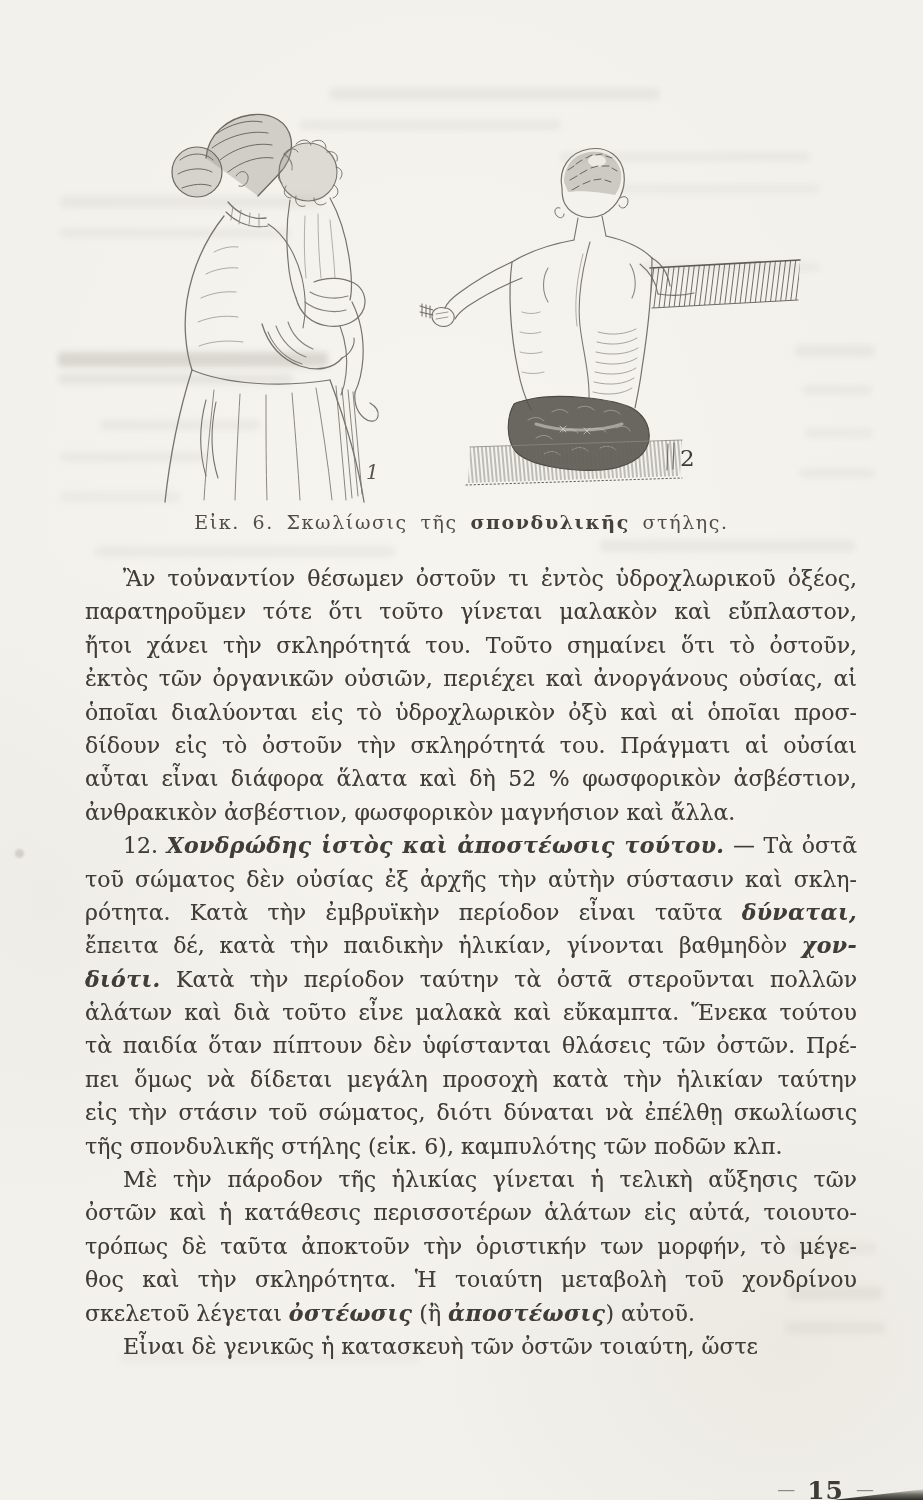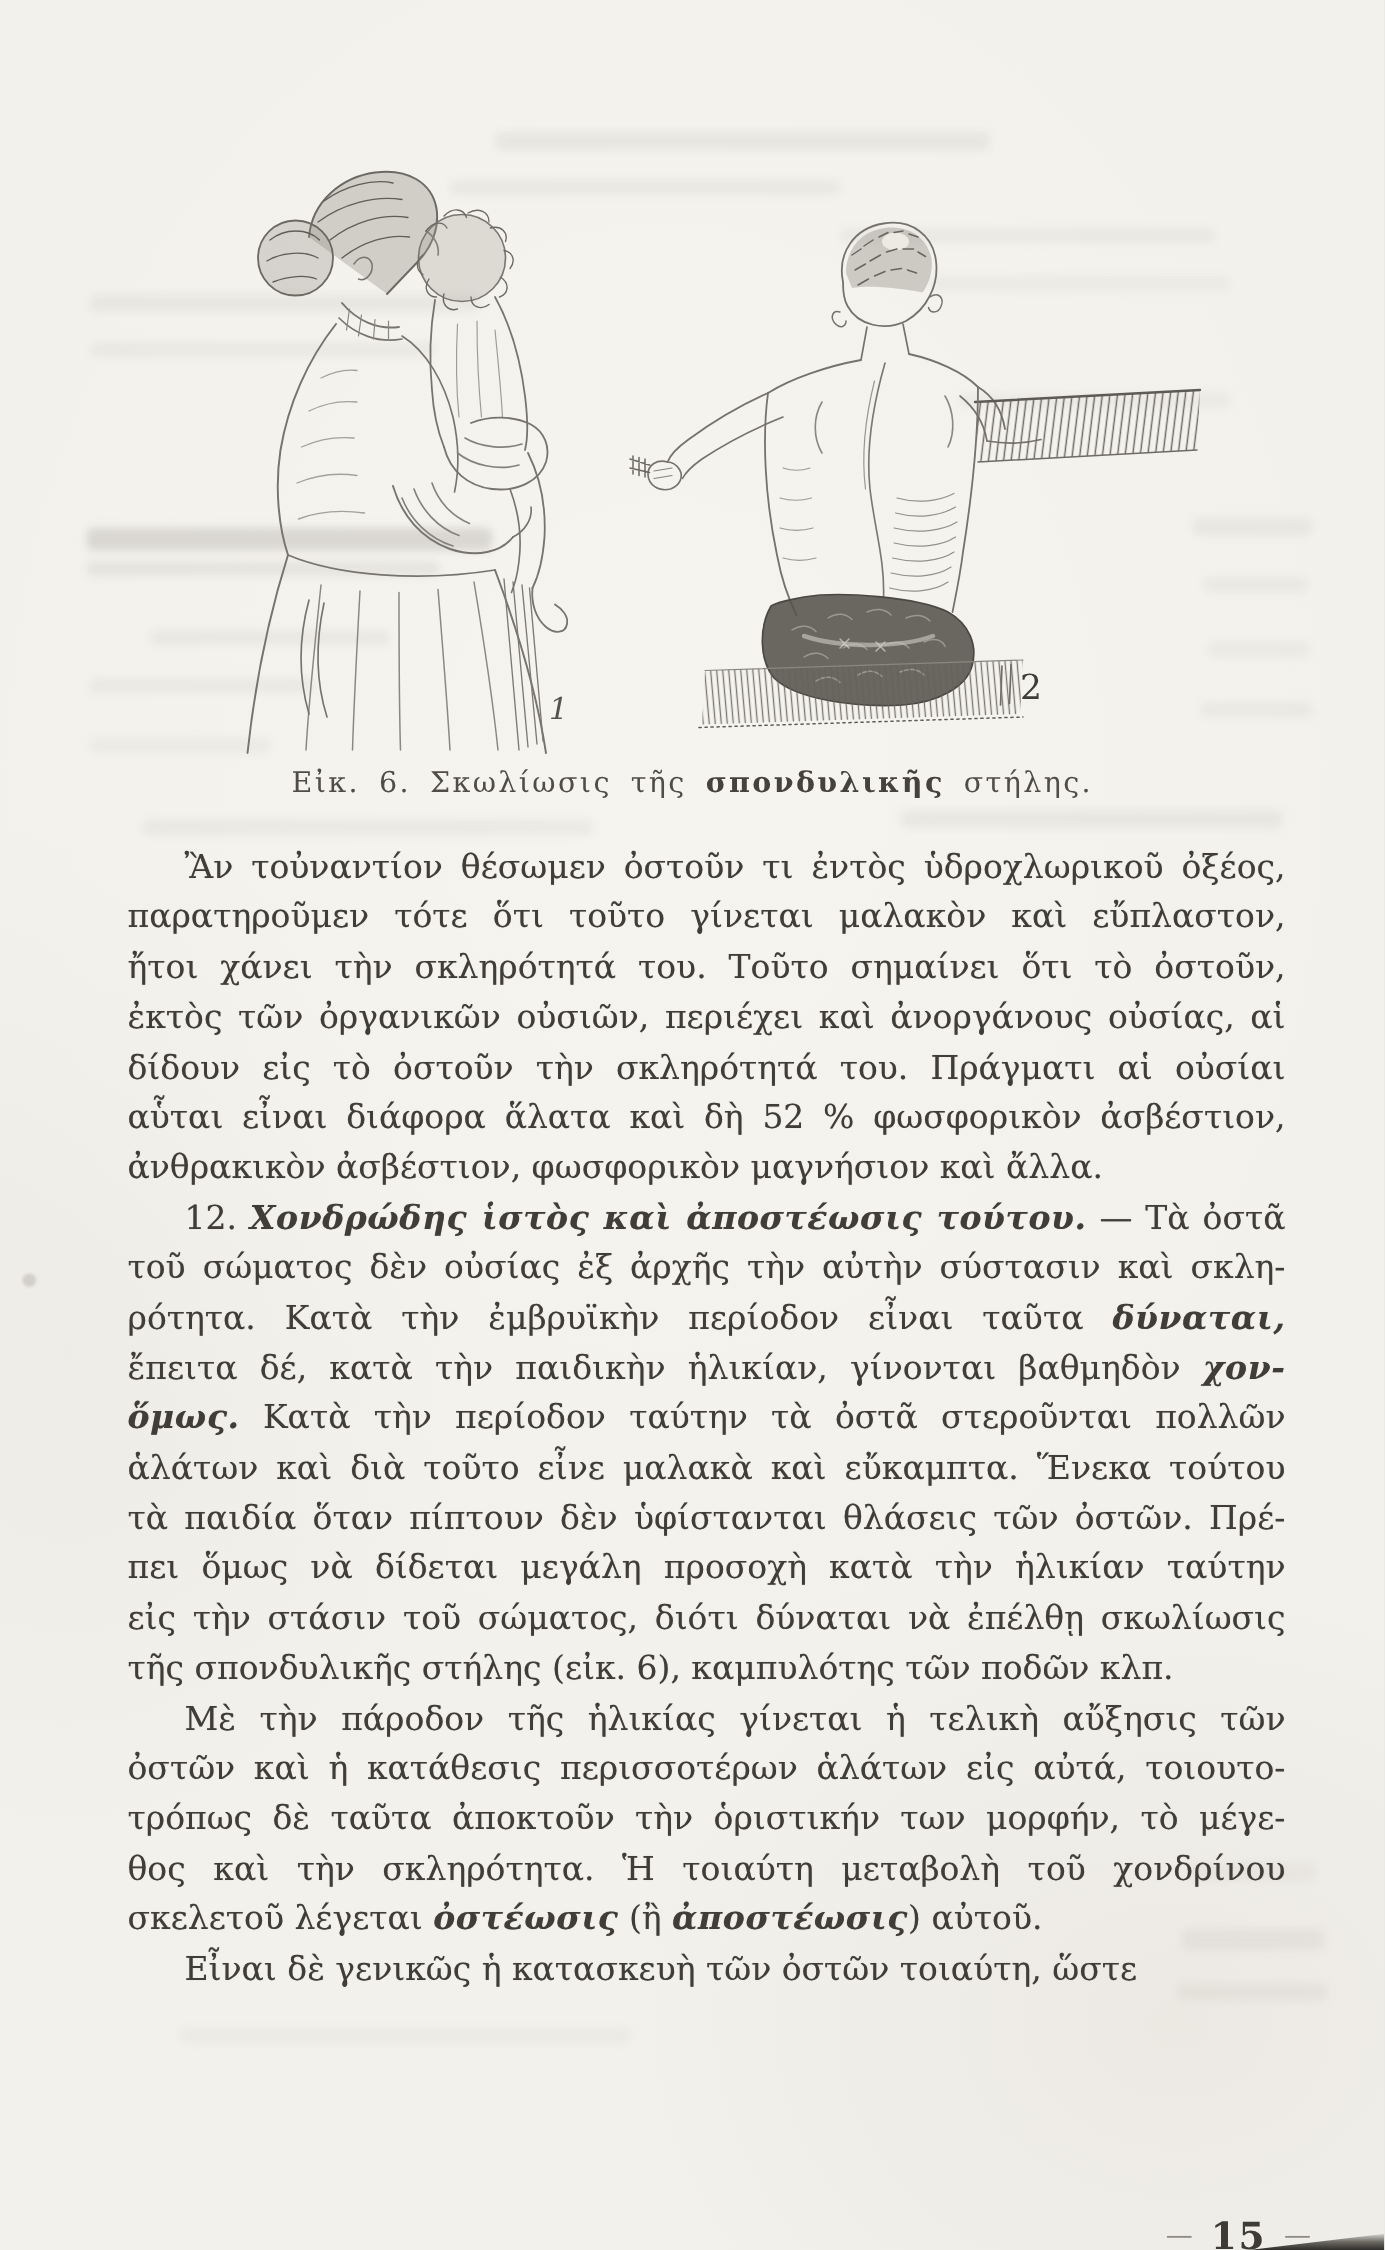--- a/index.html
+++ b/index.html
@@ -181,30 +181,31 @@
   </svg>
 
   <div class="caption"><span>Εἰκ. 6. Σκωλίωσις τῆς </span><span class="cap-b">σπονδυλικῆς</span><span> στήλης.</span></div>
 
   <div class="textblock">
       <div>
         <div class="line indent"><span>Ἂν τοὐναντίον θέσωμεν ὀστοῦν τι ἐντὸς ὑδροχλωρικοῦ ὀξέος,</span></div>
         <div class="line"><span>παρατηροῦμεν τότε ὅτι τοῦτο γίνεται μαλακὸν καὶ εὔπλαστον,</span></div>
         <div class="line"><span>ἤτοι χάνει τὴν σκληρότητά του. Τοῦτο σημαίνει ὅτι τὸ ὀστοῦν,</span></div>
         <div class="line"><span>ἐκτὸς τῶν ὀργανικῶν οὐσιῶν, περιέχει καὶ ἀνοργάνους οὐσίας, αἱ</span></div>
+        <div class="line"><span>ὁποῖαι διαλύονται εἰς τὸ ὑδροχλωρικὸν ὀξὺ καὶ αἱ ὁποῖαι προσ-</span></div>
         <div class="line"><span>δίδουν εἰς τὸ ὀστοῦν τὴν σκληρότητά του. Πράγματι αἱ οὐσίαι</span></div>
         <div class="line"><span>αὗται εἶναι διάφορα ἅλατα καὶ δὴ 52 % φωσφορικὸν ἀσβέστιον,</span></div>
         <div class="line last"><span>ἀνθρακικὸν ἀσβέστιον, φωσφορικὸν μαγνήσιον καὶ ἄλλα.</span></div>
       </div>
       <div>
         <div class="line indent"><span>12. </span><span class="b">Χονδρώδης ἱστὸς καὶ ἀποστέωσις τούτου.</span><span> — Τὰ ὀστᾶ</span></div>
         <div class="line"><span>τοῦ σώματος δὲν οὐσίας ἐξ ἀρχῆς τὴν αὐτὴν σύστασιν καὶ σκλη-</span></div>
         <div class="line"><span>ρότητα. Κατὰ τὴν ἐμβρυϊκὴν περίοδον εἶναι ταῦτα </span><span class="b">δύναται,</span></div>
         <div class="line"><span>ἔπειτα δέ, κατὰ τὴν παιδικὴν ἡλικίαν, γίνονται βαθμηδὸν </span><span class="b">χον-</span></div>
-        <div class="line"><span class="b">ὅμως.</span><span> Κατὰ τὴν περίοδον ταύτην τὰ ὀστᾶ στεροῦνται πολλῶν</span></div>
+        <div class="line"><span class="b">διότι.</span><span> Κατὰ τὴν περίοδον ταύτην τὰ ὀστᾶ στεροῦνται πολλῶν</span></div>
         <div class="line"><span>ἁλάτων καὶ διὰ τοῦτο εἶνε μαλακὰ καὶ εὔκαμπτα. Ἕνεκα τούτου</span></div>
         <div class="line"><span>τὰ παιδία ὅταν πίπτουν δὲν ὑφίστανται θλάσεις τῶν ὀστῶν. Πρέ-</span></div>
         <div class="line"><span>πει ὅμως νὰ δίδεται μεγάλη προσοχὴ κατὰ τὴν ἡλικίαν ταύτην</span></div>
         <div class="line"><span>εἰς τὴν στάσιν τοῦ σώματος, διότι δύναται νὰ ἐπέλθῃ σκωλίωσις</span></div>
         <div class="line last"><span>τῆς σπονδυλικῆς στήλης (εἰκ. 6), καμπυλότης τῶν ποδῶν κλπ.</span></div>
       </div>
       <div>
         <div class="line indent"><span>Μὲ τὴν πάροδον τῆς ἡλικίας γίνεται ἡ τελικὴ αὔξησις τῶν</span></div>
         <div class="line"><span>ὀστῶν καὶ ἡ κατάθεσις περισσοτέρων ἁλάτων εἰς αὐτά, τοιουτο-</span></div>
         <div class="line"><span>τρόπως δὲ ταῦτα ἀποκτοῦν τὴν ὁριστικήν των μορφήν, τὸ μέγε-</span></div>

